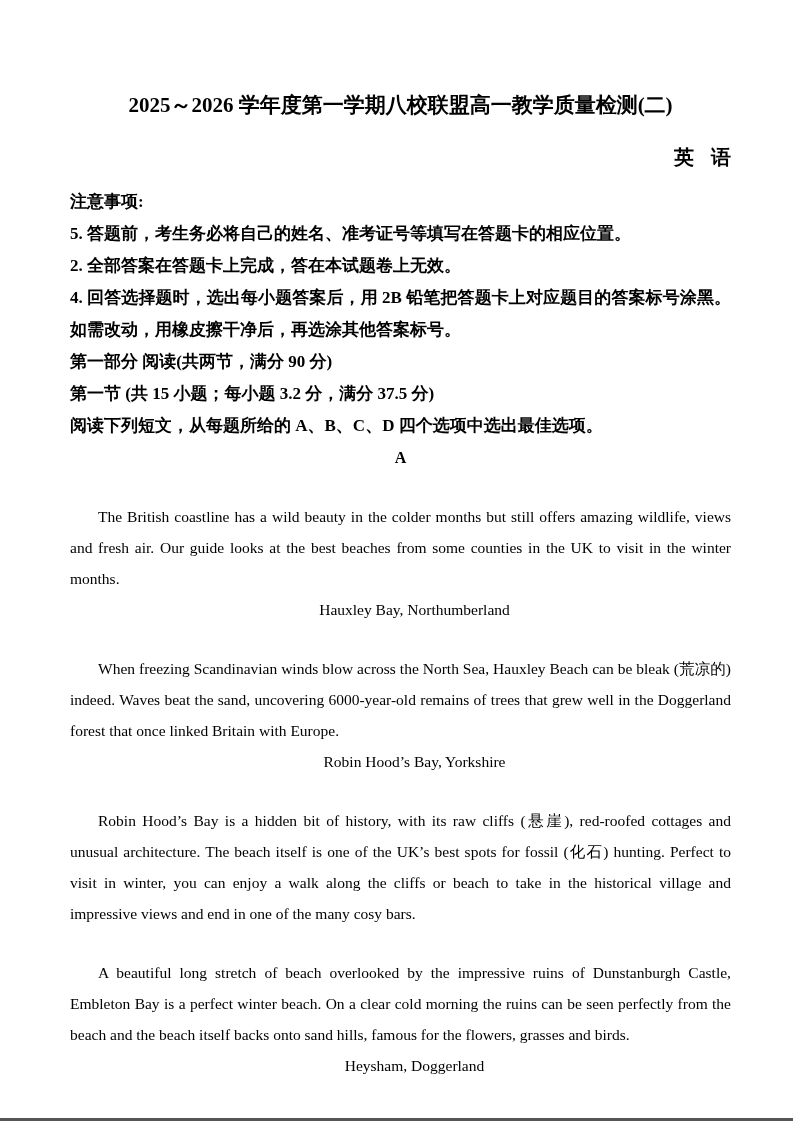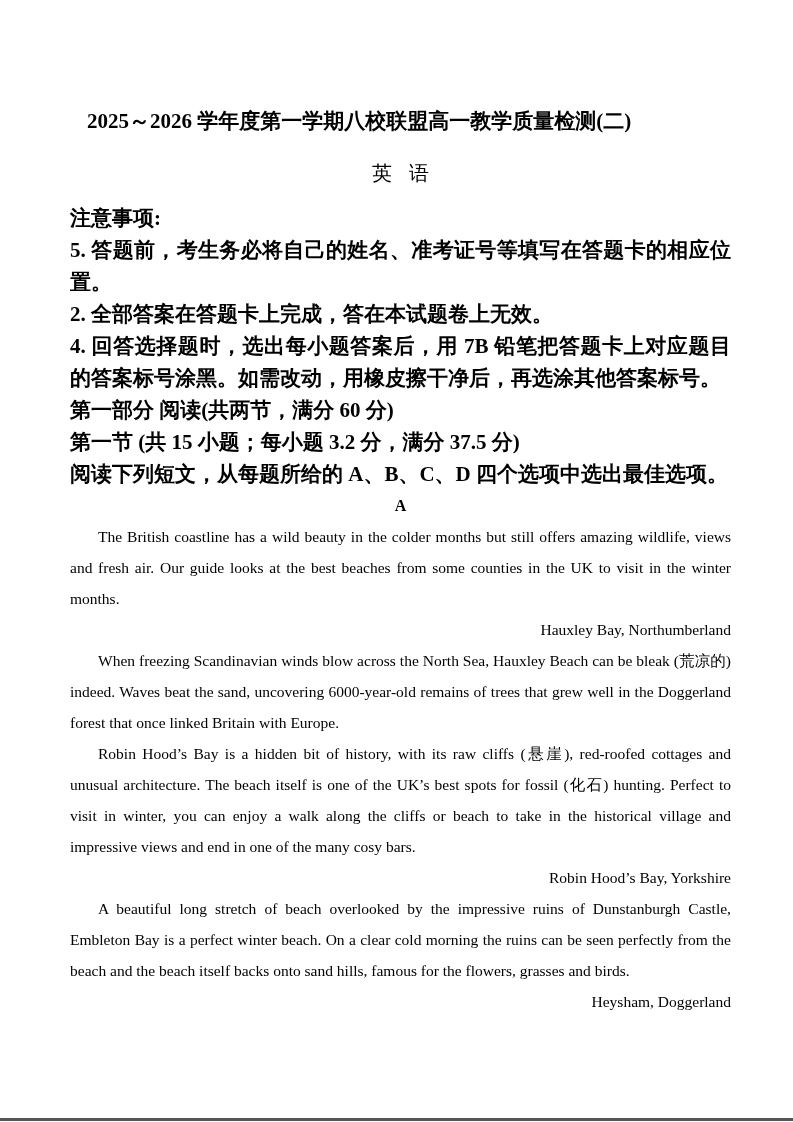--- a/index.html
+++ b/index.html
@@ -19,36 +19,36 @@
     inset: 0;
     box-sizing: border-box;
     padding: 90px 62px 0 70px;
     background: #ffffff;
   }
   .title {
     font-family: "Liberation Serif", serif;
     font-weight: 700;
     font-size: 21px;
     line-height: 28px;
-    text-align: left;
-    margin: 17px;
+    text-align: center;
+    margin: 1px;
   }
   .subject {
     font-family: "Liberation Serif", serif;
-    font-weight: 400;
+    font-weight: 700;
     font-size: 20px;
     line-height: 28px;
-    text-align: center;
+    text-align: right;
     margin: 24px 0 0 0;
     word-spacing: 0.6em;
   }
   .cn {
     font-family: "Liberation Serif", serif;
     font-weight: 700;
-    font-size: 21px;
+    font-size: 17px;
     line-height: 32px;
     margin: 0;
     text-align: justify;
   }
   .notice-header {
     margin-top: 15px;
   }
   .passage-label {
     font-family: "Liberation Serif", serif;
     font-weight: 700;
@@ -59,24 +59,25 @@
   }
   .en {
     font-family: "Liberation Serif", serif;
     font-size: 15.5px;
     line-height: 31px;
     margin: 0;
     text-align: justify;
   }
   .en.indent {
     text-indent: 28px;
+    margin-top: 28px;
   }
   .en.subhead {
     text-indent: 28px;
-    text-align: right;
+    text-align: center;
   }
   .page-edge {
     position: absolute;
     left: 0;
     right: 0;
     bottom: 1px;
     height: 3px;
     background: #55555a;
   }
 </style>
@@ -86,34 +87,34 @@
 <div class="page">
 
   <h1 class="title">2025～2026 学年度第一学期八校联盟高一教学质量检测(二)</h1>
 
   <div class="subject">英 语</div>
 
   <p class="cn notice-header">注意事项:</p>
 
   <p class="cn">5. 答题前，考生务必将自己的姓名、准考证号等填写在答题卡的相应位置。</p>
   <p class="cn">2. 全部答案在答题卡上完成，答在本试题卷上无效。</p>
-  <p class="cn">4. 回答选择题时，选出每小题答案后，用 7B 铅笔把答题卡上对应题目的答案标号涂黑。如需改动，用橡皮擦干净后，再选涂其他答案标号。</p>
+  <p class="cn">4. 回答选择题时，选出每小题答案后，用 2B 铅笔把答题卡上对应题目的答案标号涂黑。如需改动，用橡皮擦干净后，再选涂其他答案标号。</p>
 
-  <p class="cn">第一部分 阅读(共两节，满分 60 分)</p>
+  <p class="cn">第一部分 阅读(共两节，满分 90 分)</p>
   <p class="cn">第一节 (共 15 小题；每小题 3.2 分，满分 37.5 分)</p>
   <p class="cn">阅读下列短文，从每题所给的 A、B、C、D 四个选项中选出最佳选项。</p>
 
   <p class="passage-label">A</p>
 
   <p class="en indent">The British coastline has a wild beauty in the colder months but still offers amazing wildlife, views and fresh air. Our guide looks at the best beaches from some counties in the UK to visit in the winter months.</p>
 
   <p class="en subhead">Hauxley Bay, Northumberland</p>
   <p class="en indent">When freezing Scandinavian winds blow across the North Sea, Hauxley Beach can be bleak (荒凉的) indeed. Waves beat the sand, uncovering 6000-year-old remains of trees that grew well in the Doggerland forest that once linked Britain with Europe.</p>
 
+  <p class="en subhead">Robin Hood’s Bay, Yorkshire</p>
   <p class="en indent">Robin Hood’s Bay is a hidden bit of history, with its raw cliffs (悬崖), red-roofed cottages and unusual architecture. The beach itself is one of the UK’s best spots for fossil (化石) hunting. Perfect to visit in winter, you can enjoy a walk along the cliffs or beach to take in the historical village and impressive views and end in one of the many cosy bars.</p>
-  <p class="en subhead">Robin Hood’s Bay, Yorkshire</p>
 
   <p class="en indent">A beautiful long stretch of beach overlooked by the impressive ruins of Dunstanburgh Castle, Embleton Bay is a perfect winter beach. On a clear cold morning the ruins can be seen perfectly from the beach and the beach itself backs onto sand hills, famous for the flowers, grasses and birds.</p>
 
   <p class="en subhead">Heysham, Doggerland</p>
 
   <div class="page-edge"></div>
 </div>
 
 </body></html>

